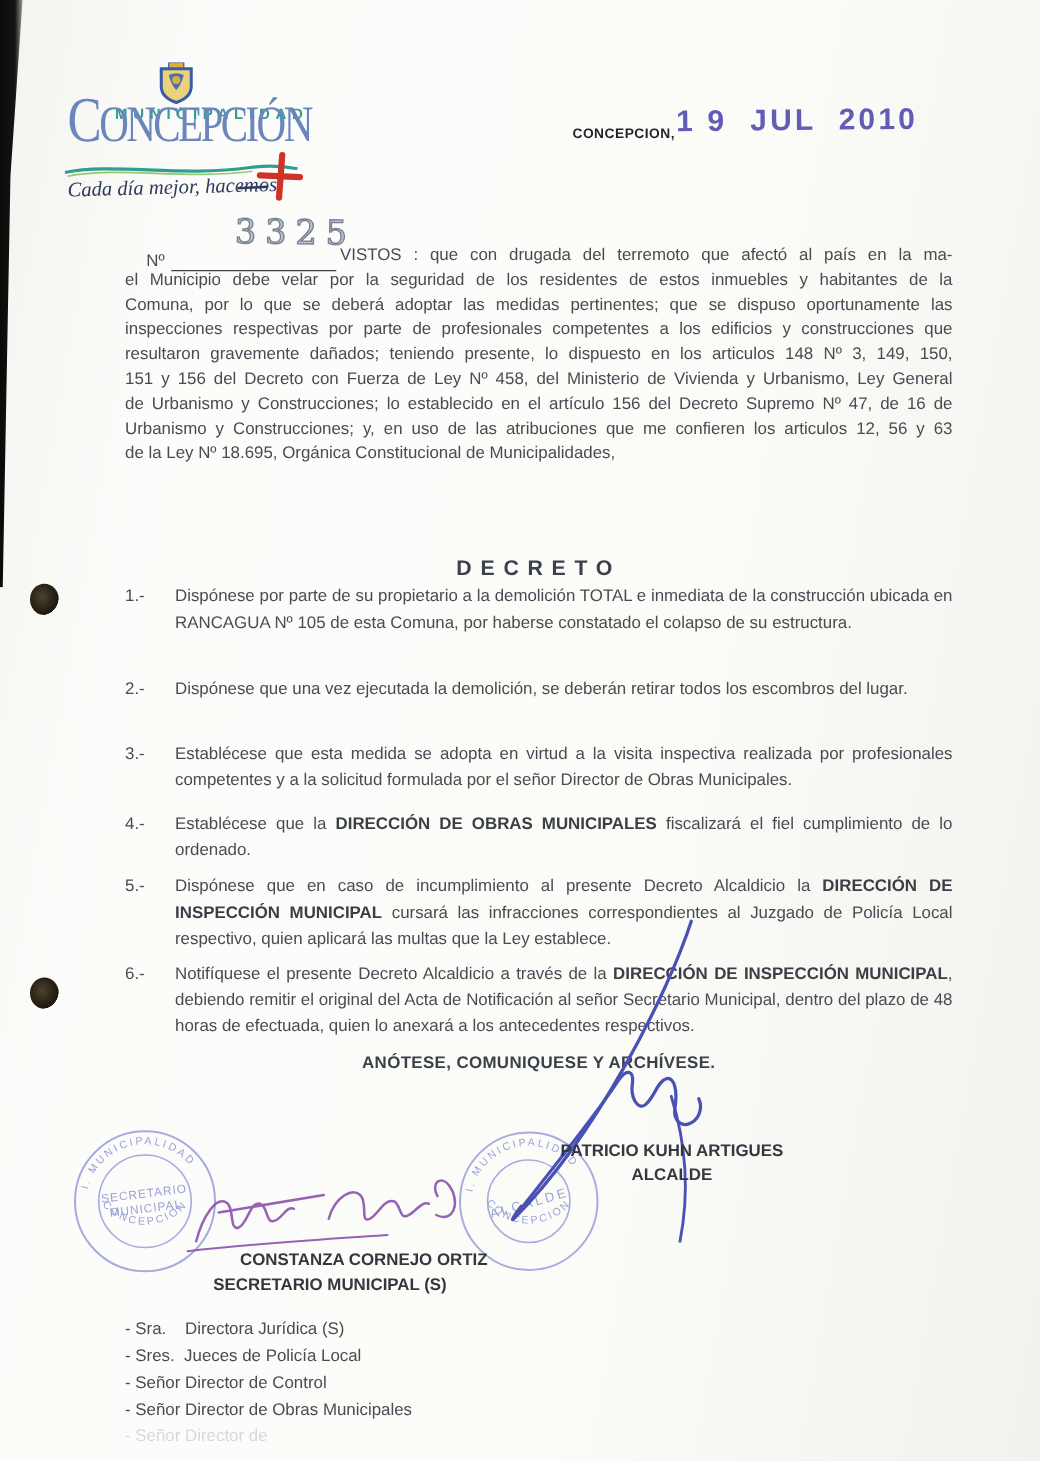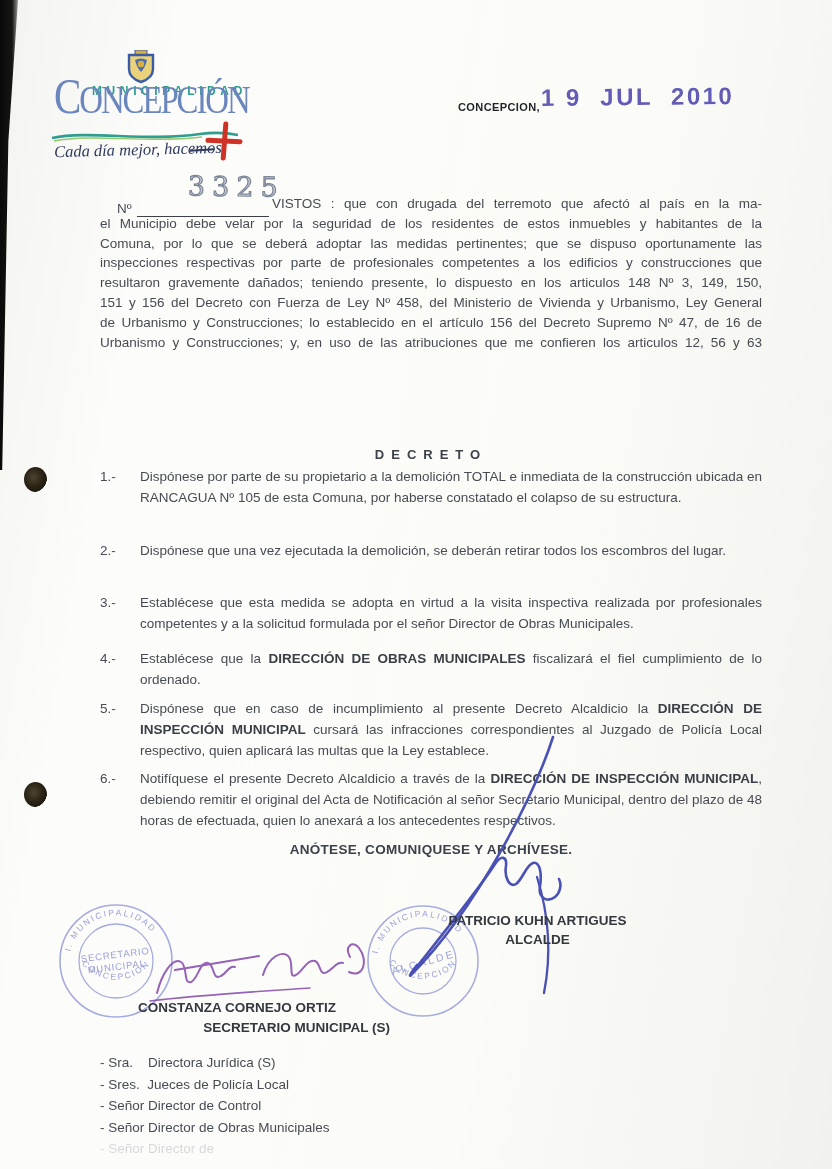--- a/index.html
+++ b/index.html
@@ -77,37 +77,37 @@
   
   .vistos{position:absolute;left:100px;top:194px;width:662px;line-height:19.8px;}
   .vline{min-height:19.8px;}
   .vline.just{text-align:justify;text-align-last:justify;}
   .vline.ind1{padding-left:172px;}
   .vline.ind2{padding-left:140px;}
 
   
   .heading{
     position:absolute;left:100px;top:444px;width:662px;text-align:center;
-    font-weight:bold;font-size:13px;letter-spacing:7px;color:#3b414a;
+    font-weight:bold;font-size:17px;letter-spacing:7px;color:#3b414a;
   }
   .ditem{position:absolute;left:140px;width:622px;text-align:justify;}
   .dnum{position:absolute;left:-40px;text-align:left;}
   .bseg{font-weight:bold;color:#3a3f46;}
   .d1{top:466px;} .d2{top:540px;} .d3{top:592px;} .d4{top:648px;} .d5{top:698px;} .d6{top:768px;}
   .closing{
     position:absolute;left:100px;top:839px;width:662px;text-align:center;
     font-weight:bold;color:#3b414a;letter-spacing:.3px;
   }
 
   
   .overlay{position:absolute;left:0;top:0;pointer-events:none;}
   .mayor-name{position:absolute;left:400px;top:910px;width:275px;text-align:center;font-weight:bold;color:#33383f;}
   .mayor-title{position:absolute;left:400px;top:929px;width:275px;text-align:center;font-weight:bold;color:#33383f;}
-  .sec-name{position:absolute;left:138px;top:997px;width:252px;text-align:left;font-weight:bold;color:#33383f;}
-  .sec-title{position:absolute;left:138px;top:1017px;width:252px;text-align:right;font-weight:bold;color:#33383f;}
+  .sec-name{position:absolute;left:138px;top:997px;width:252px;text-align:right;font-weight:bold;color:#33383f;}
+  .sec-title{position:absolute;left:138px;top:1017px;width:252px;text-align:center;font-weight:bold;color:#33383f;}
 
   
   .dist{position:absolute;left:100px;top:1052px;width:400px;line-height:21.5px;}
   .dist-title{font-weight:bold;color:#33383f;}
   .dist-title .u{border-bottom:2px solid #33383f;letter-spacing:.5px;}
   .dist-item{white-space:pre;}
   .dist-faint{white-space:pre;opacity:.2;filter:blur(.6px);}
 
   .stamp-text{font-family:"Liberation Sans",sans-serif;fill:#8d93d4;}
 </style>
@@ -152,20 +152,21 @@
 
   <div class="vistos">
       <div class="vline ind1 just">VISTOS : que con drugada del terremoto que afectó al país en la ma-</div>
       <div class="vline just">el Municipio debe velar por la seguridad de los residentes de estos inmuebles y habitantes de la</div>
       <div class="vline just">Comuna, por lo que se deberá adoptar las medidas pertinentes; que se dispuso oportunamente las</div>
       <div class="vline just">inspecciones respectivas por parte de profesionales competentes a los edificios y construcciones que</div>
       <div class="vline just">resultaron gravemente dañados; teniendo presente, lo dispuesto en los articulos 148 Nº 3, 149, 150,</div>
       <div class="vline just">151 y 156 del Decreto con Fuerza de Ley Nº 458, del Ministerio de Vivienda y Urbanismo, Ley General</div>
       <div class="vline just">de Urbanismo y Construcciones; lo establecido en el artículo 156 del Decreto Supremo Nº 47, de 16 de</div>
       <div class="vline just">Urbanismo y Construcciones; y, en uso de las atribuciones que me confieren los articulos 12, 56 y 63</div>
+      <div class="vline">de la Ley Nº 18.695, Orgánica Constitucional de Municipalidades,</div>
     </div>
 
   <div class="heading">DECRETO</div>
   <div>
       <div class="ditem d1"><span class="dnum">1.-</span><span>Dispónese por parte de su propietario a la demolición TOTAL e inmediata de la construcción ubicada en RANCAGUA Nº 105 de esta Comuna, por haberse constatado el colapso de su estructura.</span></div>
       <div class="ditem d2"><span class="dnum">2.-</span><span>Dispónese que una vez ejecutada la demolición, se deberán retirar todos los escombros del lugar.</span></div>
       <div class="ditem d3"><span class="dnum">3.-</span><span>Establécese que esta medida se adopta en virtud a la visita inspectiva realizada por profesionales competentes y a la solicitud formulada por el señor Director de Obras Municipales.</span></div>
       <div class="ditem d4"><span class="dnum">4.-</span><span>Establécese que la </span><span class="bseg">DIRECCIÓN DE OBRAS MUNICIPALES</span><span> fiscalizará el fiel cumplimiento de lo ordenado.</span></div>
       <div class="ditem d5"><span class="dnum">5.-</span><span>Dispónese que en caso de incumplimiento al presente Decreto Alcaldicio la </span><span class="bseg">DIRECCIÓN DE INSPECCIÓN MUNICIPAL</span><span> cursará las infracciones correspondientes al Juzgado de Policía Local respectivo, quien aplicará las multas que la Ley establece.</span></div>
       <div class="ditem d6"><span class="dnum">6.-</span><span>Notifíquese el presente Decreto Alcaldicio a través de la </span><span class="bseg">DIRECCIÓN DE INSPECCIÓN MUNICIPAL</span><span>, debiendo remitir el original del Acta de Notificación al señor Secretario Municipal, dentro del plazo de 48 horas de efectuada, quien lo anexará a los antecedentes respectivos.</span></div>

